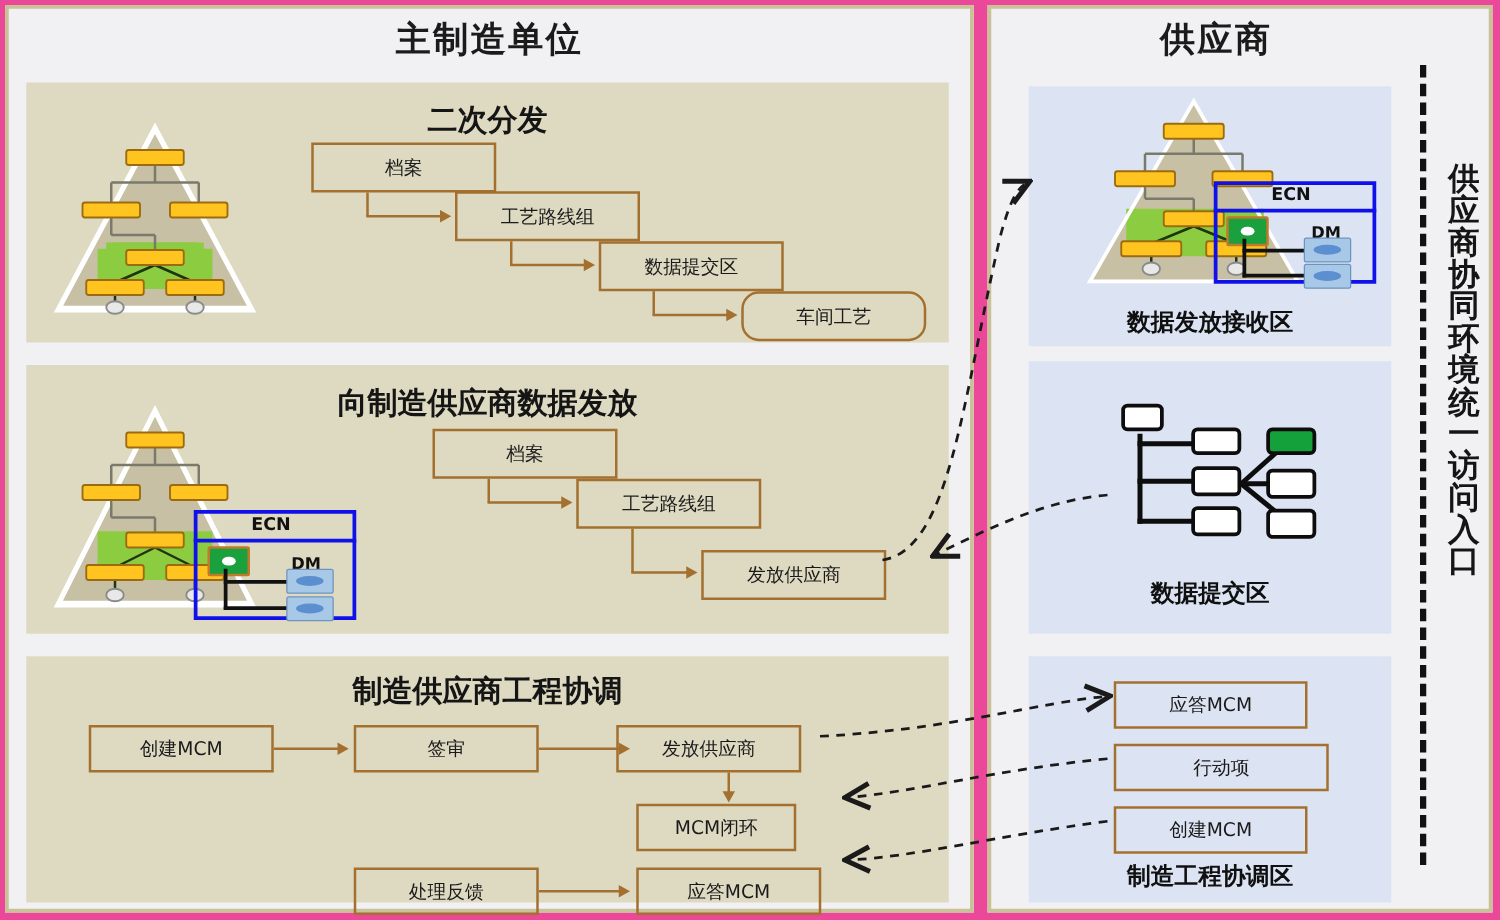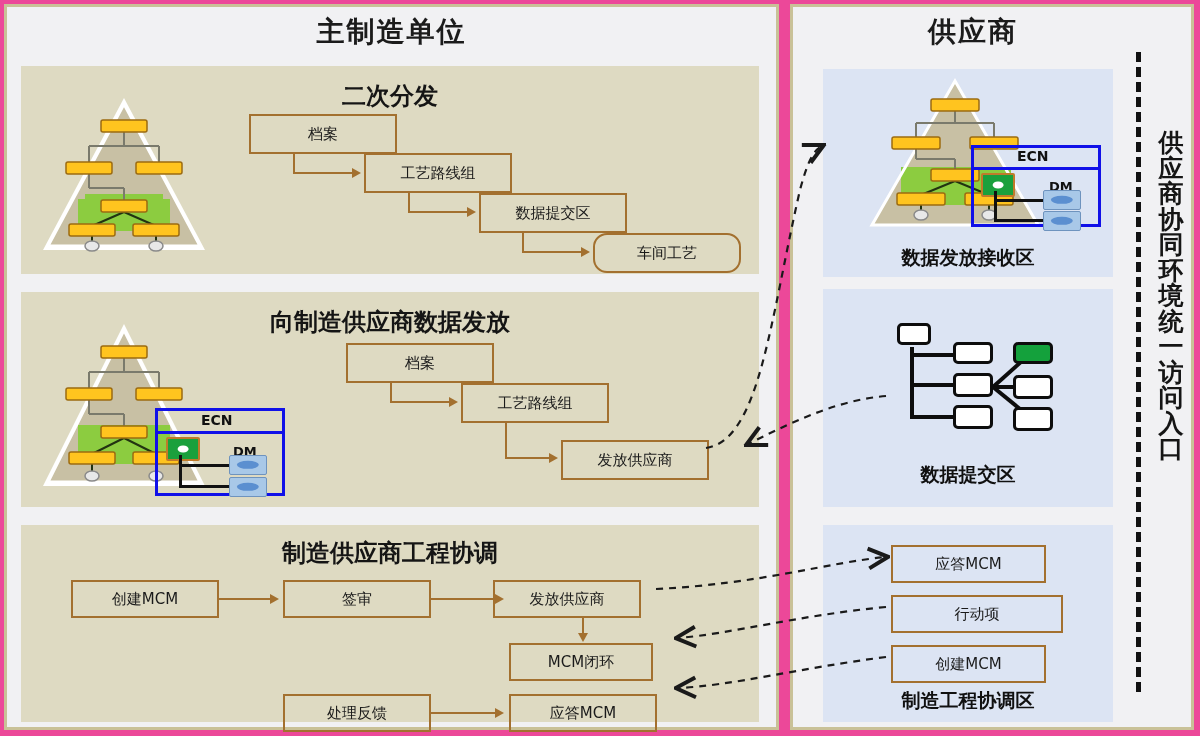--- a/index.html
+++ b/index.html
@@ -252,21 +252,21 @@
       <div class="ln-h" style="left:484px;top:165px;width:45px;"></div>
       <div class="arrow-r" style="left:528px;top:161px;"></div>
     </div>
 
     <div class="panel panel-beige" style="left:14px;top:518px;width:738px;height:197px;">
       <div class="panel-title" style="top:12px;">制造供应商工程协调</div>
 
       <div class="fbox" style="left:50px;top:55px;width:148px;height:38px;">创建MCM</div>
       <div class="fbox" style="left:262px;top:55px;width:148px;height:38px;">签审</div>
       <div class="fbox" style="left:472px;top:55px;width:148px;height:38px;">发放供应商</div>
-      <div class="fbox" style="left:488px;top:118px;width:144px;height:38px;">MCM闭环</div>
+      <div class="fbox" style="left:488px;top:118px;width:128px;height:38px;">MCM闭环</div>
       <div class="fbox" style="left:262px;top:169px;width:148px;height:38px;">处理反馈</div>
       <div class="fbox" style="left:488px;top:169px;width:148px;height:38px;">应答MCM</div>
 
       <div class="ln-h" style="left:198px;top:73px;width:52px;"></div>
       <div class="arrow-r" style="left:249px;top:69px;"></div>
       <div class="ln-h" style="left:410px;top:73px;width:65px;"></div>
       <div class="arrow-r" style="left:474px;top:69px;"></div>
       <div class="ln-v" style="left:561px;top:93px;height:16px;"></div>
       <div class="arrow-d" style="left:557px;top:108px;"></div>
       <div class="ln-h" style="left:410px;top:187px;width:65px;"></div>

